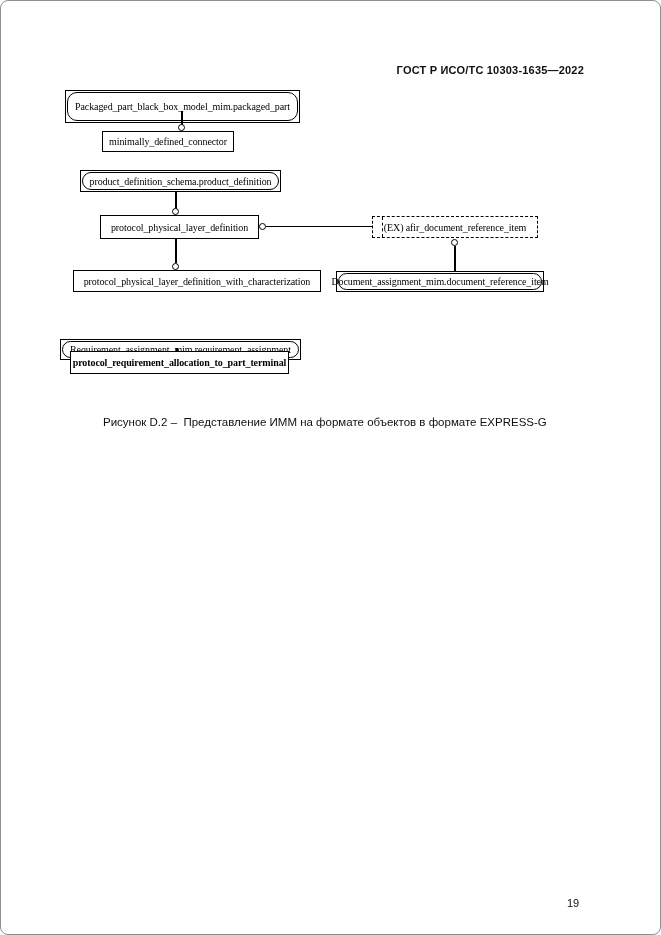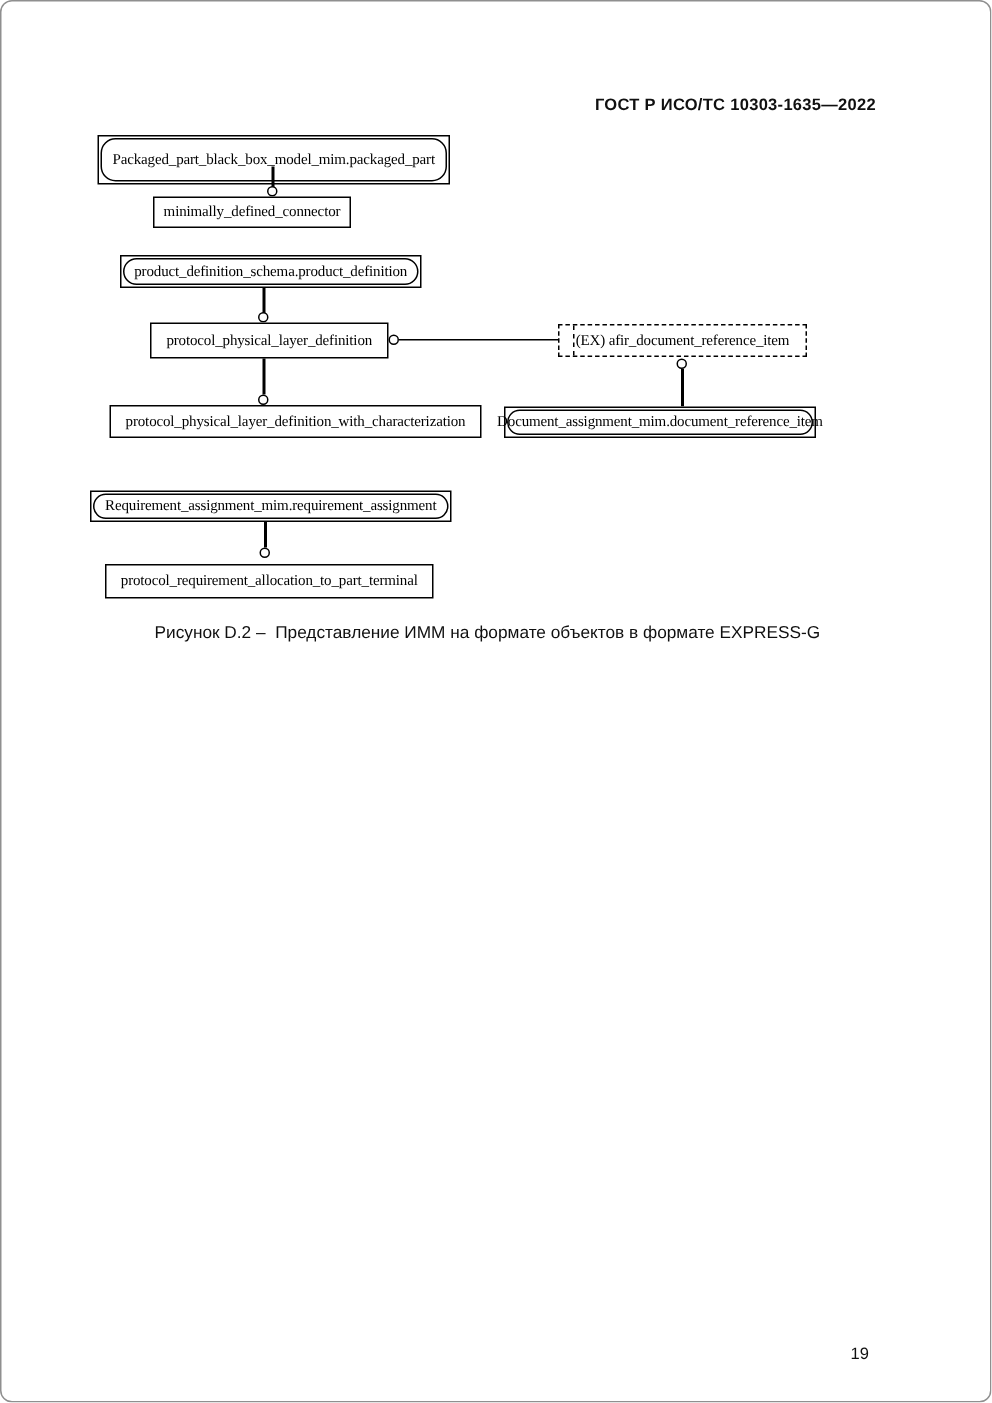--- a/index.html
+++ b/index.html
@@ -89,26 +89,26 @@
 
   <div class="edge-v" style="left:175px; top:239px; height:24px;"></div>
   <div class="rel-circle" style="left:172px; top:263px;"></div>
 
   <div class="node entity" style="left:57px; top:270px; width:248px; height:22px;margin-left:16px;">protocol_physical_layer_definition_with_characterization</div>
 
   <div class="node ref" style="left:336px; top:271px; width:208px; height:21px;">
     <div class="oval">Document_assignment_mim.document_reference_item</div>
   </div>
 
-  <div class="node ref" style="left:60px; top:327px; width:241px; height:21px;">
+  <div class="node ref" style="left:60px; top:339px; width:241px; height:21px;">
     <div class="oval">Requirement_assignment_mim.requirement_assignment</div>
   </div>
 
   <div class="edge-v" style="left:176px; top:348px; height:17px;"></div>
   <div class="rel-circle" style="left:173px; top:365px;"></div>
 
-  <div class="node entity" style="left:70px; top:376px; width:219px; height:23px;">protocol_requirement_allocation_to_part_terminal</div>
+  <div class="node entity" style="left:70px; top:351px; width:219px; height:23px;font-weight:bold;">protocol_requirement_allocation_to_part_terminal</div>
 
 </div>
 
 <div class="fig-caption">Рисунок D.2 –  Представление ИММ на формате объектов в формате EXPRESS-G</div>
 
 <div class="page-number">19</div>
 
 </body></html>

